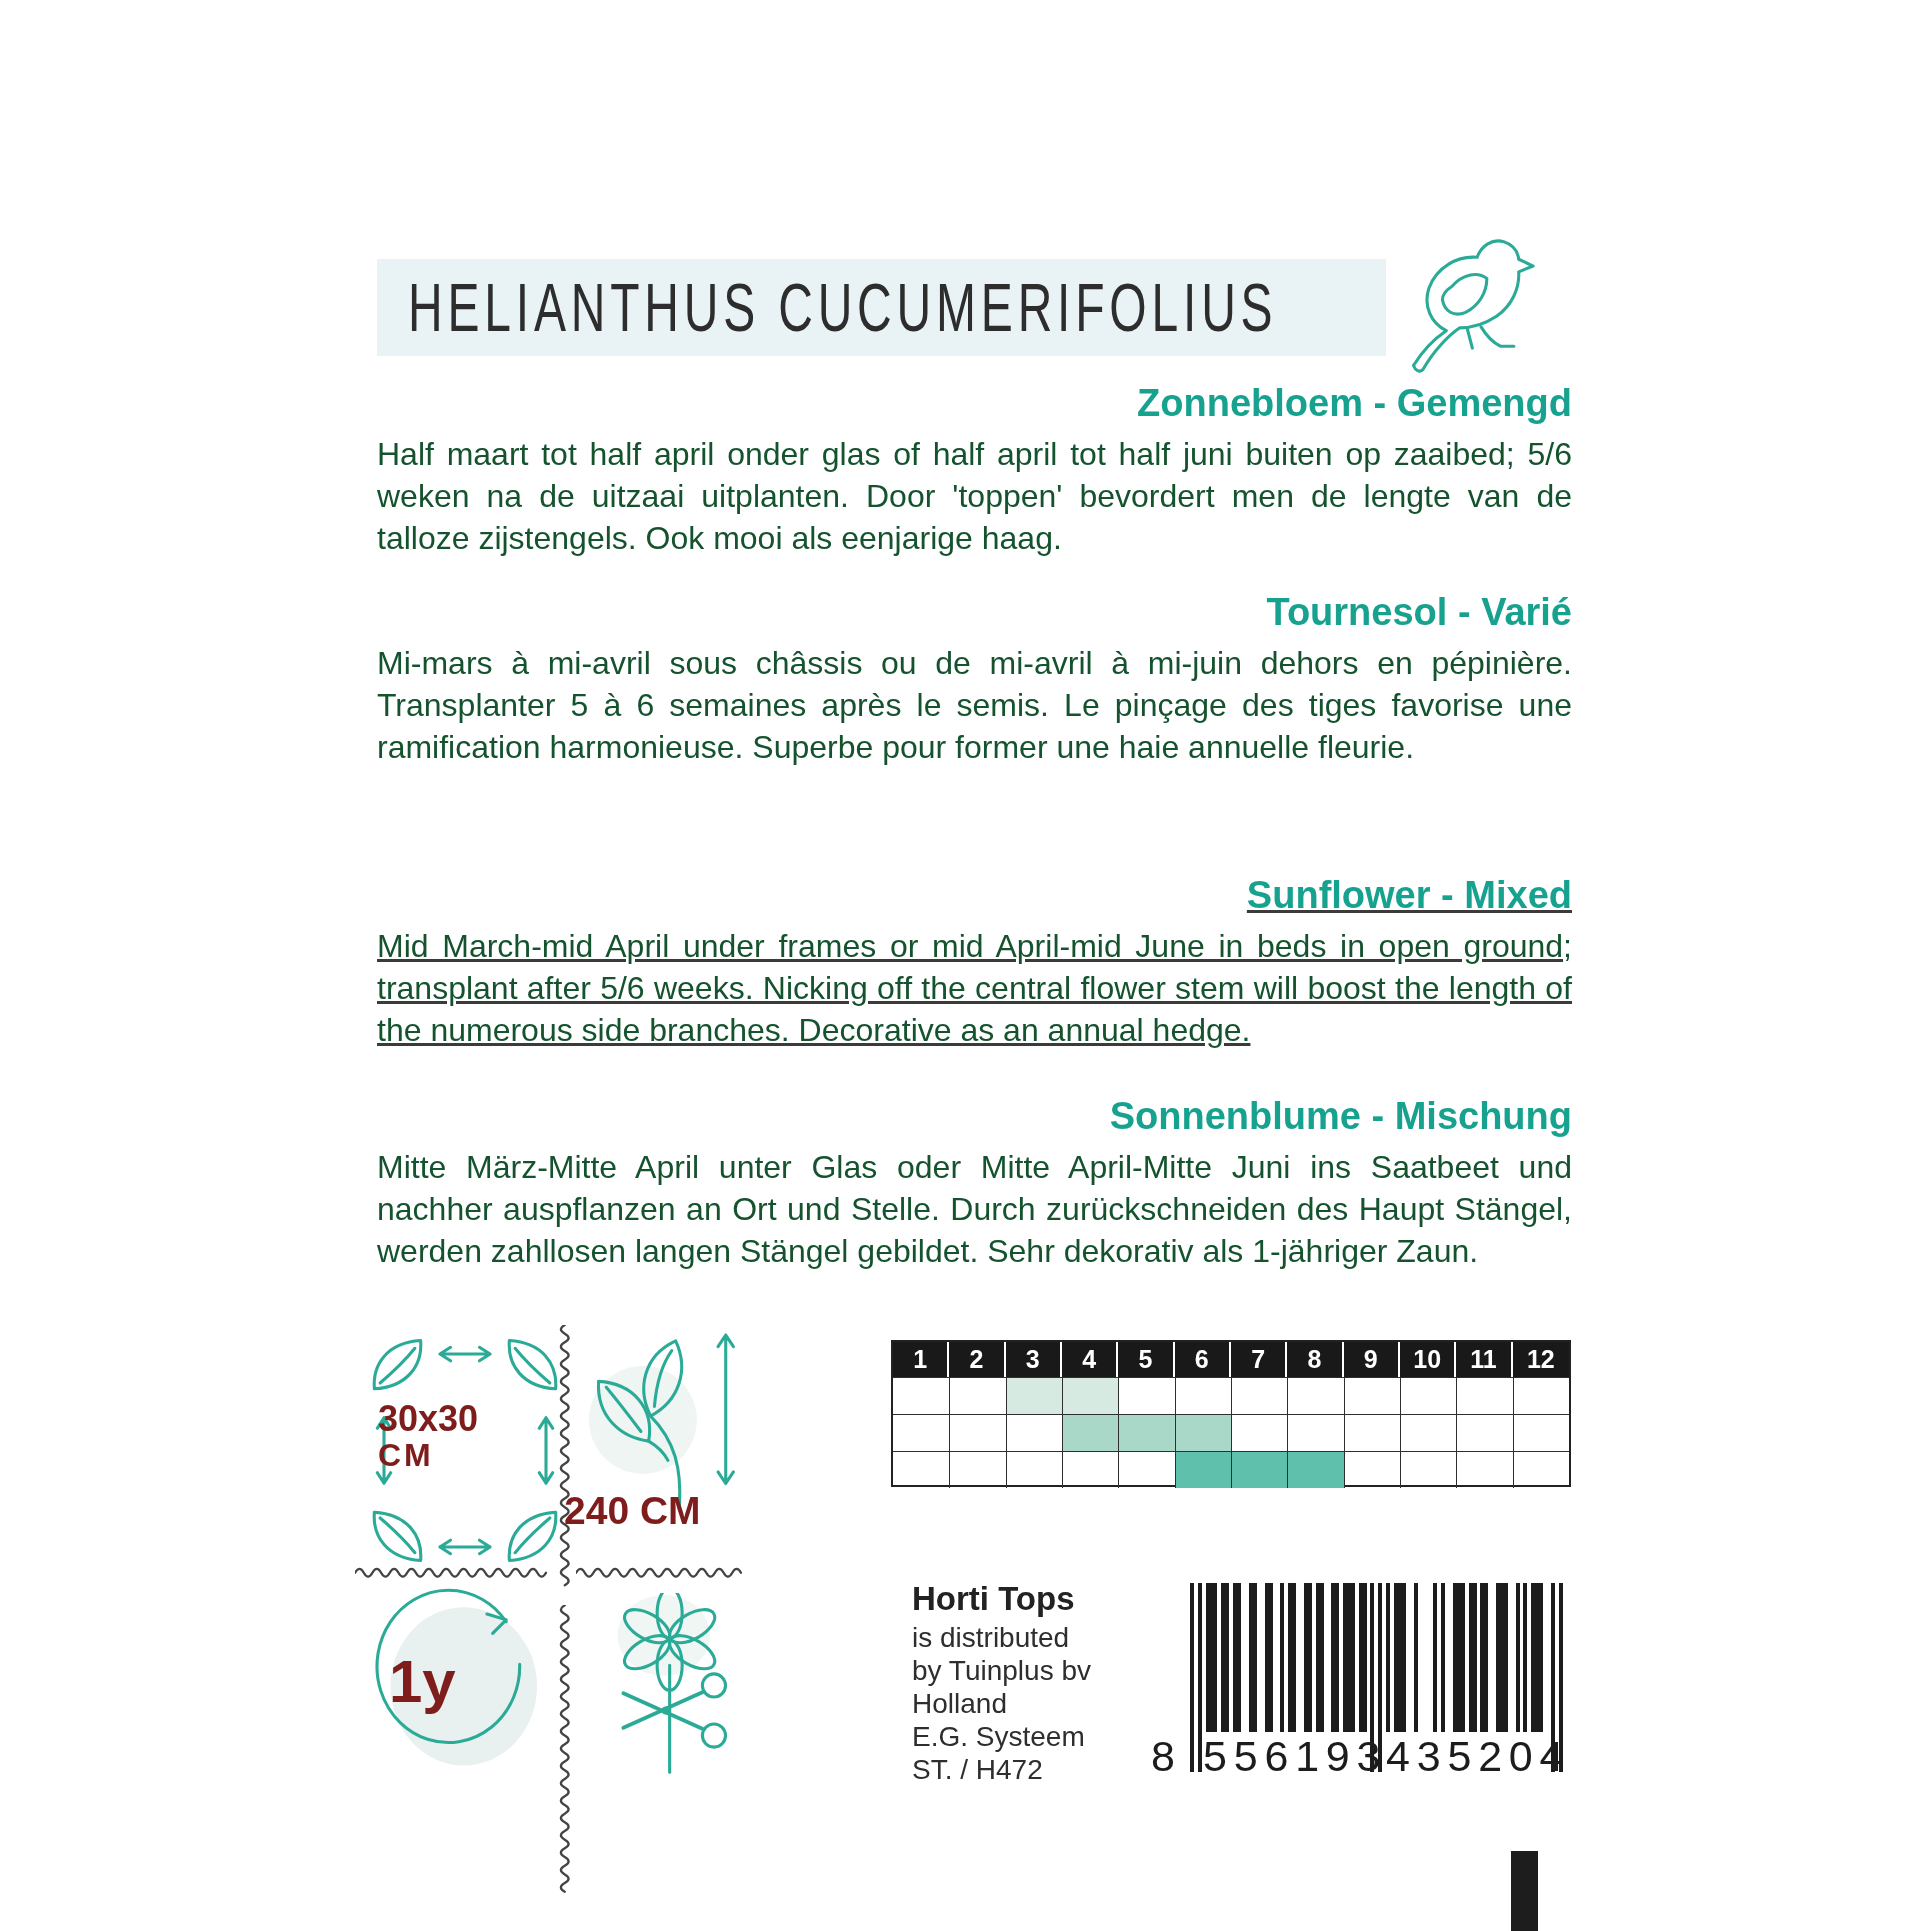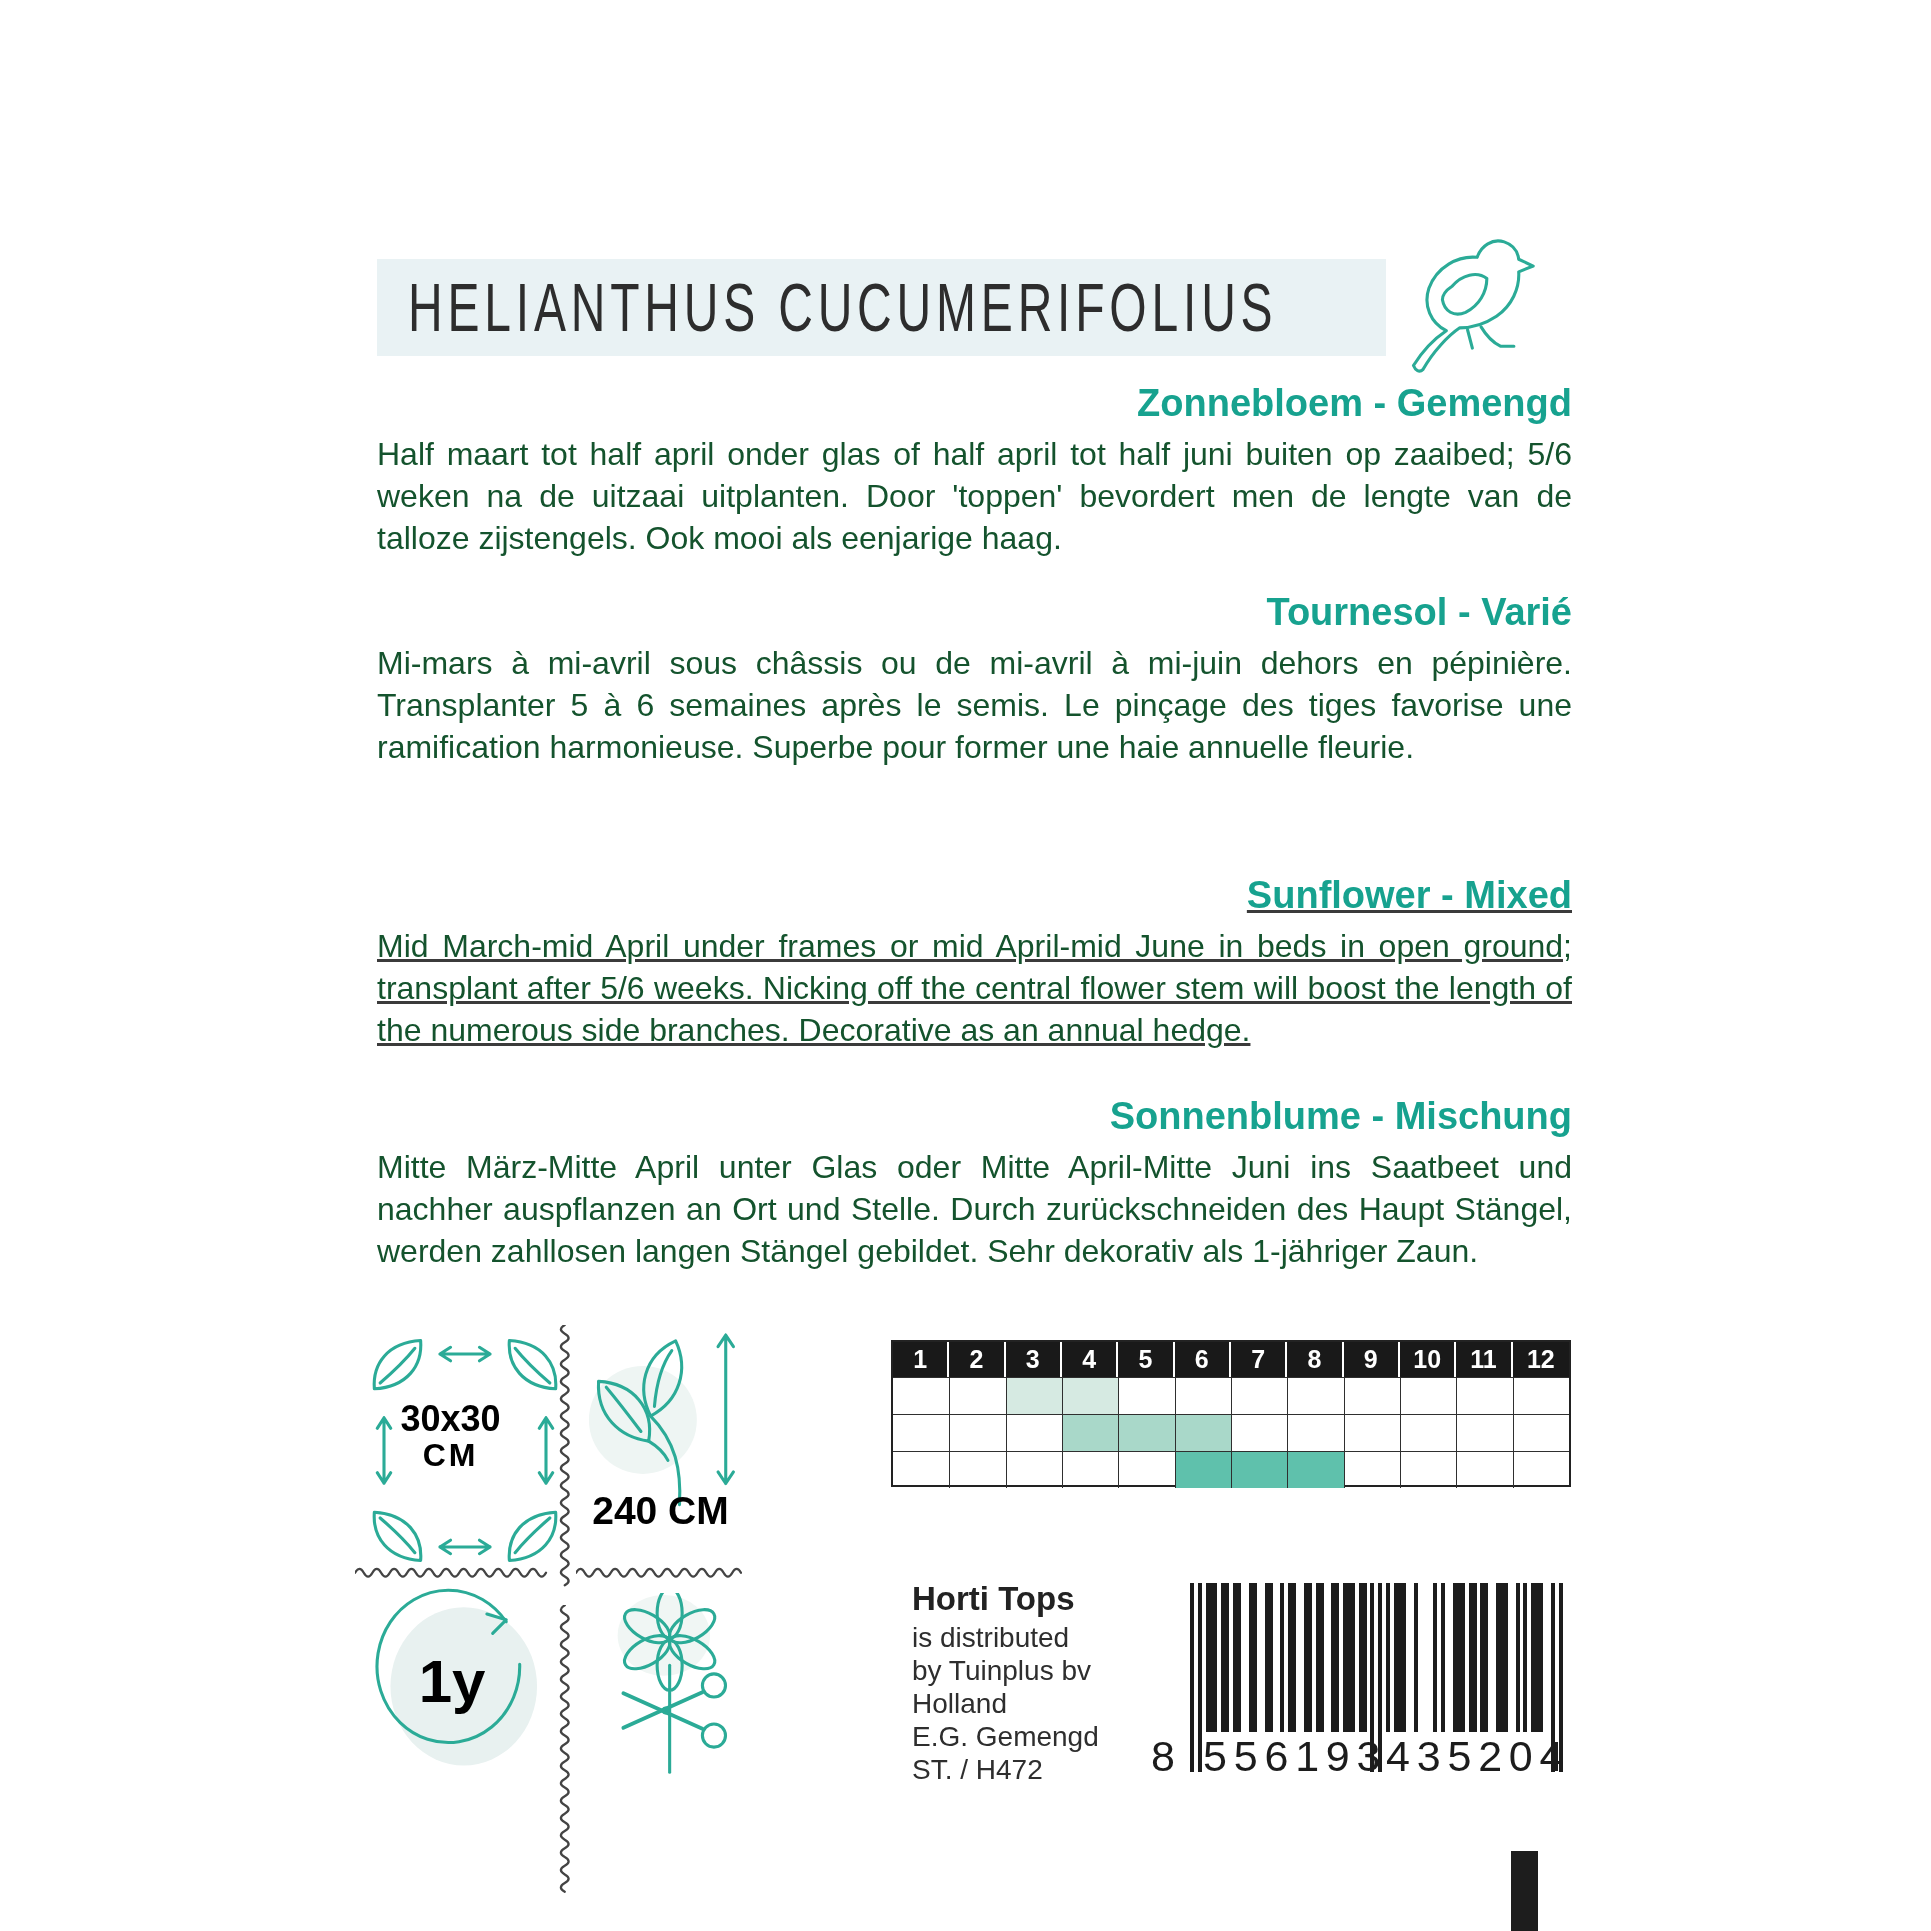--- a/index.html
+++ b/index.html
@@ -12,21 +12,21 @@
           display:flex;align-items:center;padding-left:31px;box-sizing:border-box;}
   .banner-title{font-size:48px;font-weight:500;letter-spacing:4.8px;color:#2d2d2d;
                 transform:scaleY(1.42);transform-origin:left center;white-space:nowrap;}
 
   
   .section{left:377px;width:1195px;}
   .sec-head{font-size:38px;font-weight:bold;color:#17a28f;text-align:right;}
   .sec-body{font-size:32px;line-height:42px;text-align:justify;margin-top:7.7px;color:#14532d;}
 
   
-  .teal-label{color:#000000;font-weight:bold;text-align:center;}
+  .teal-label{color:#7f1d1d;font-weight:bold;text-align:left;}
 
   
   #cal-grid{left:891px;top:1340px;width:680px;height:147px;display:grid;
             grid-template-columns:repeat(12,1fr);grid-template-rows:35px 37px 37px 37px;
             border:2.9px solid #222;box-sizing:border-box;background:#fff;}
   .cal-head{background:#191919;color:#fff;display:flex;align-items:center;justify-content:center;
             font-weight:bold;font-size:25px;border-right:2.9px solid #fff;box-sizing:border-box;}
   .cal-head.m12{border-right:none;}
   .cal-cell{border-left:1.9px solid #2f2f2f;border-top:1.9px solid #2f2f2f;box-sizing:border-box;}
   .cal-cell.first{border-left:none;}
@@ -222,21 +222,21 @@
       <div class="cal-cell"></div>
       <div class="cal-cell"></div>
     </div>
 
 
   <div class="abs" id="distributor">
     <div class="brand">Horti Tops</div>
     <div>is distributed</div>
     <div>by Tuinplus bv</div>
     <div>Holland</div>
-    <div>E.G. Gemengd</div>
+    <div>E.G. Systeem</div>
     <div>ST. / H472</div>
   </div>
 
   <div class="abs" id="bars">
       <div class="bar" style="left: 0px; width: 3.9px; height: 189px;"></div>
       <div class="bar" style="left: 7.8px; width: 3.9px; height: 189px;"></div>
       <div class="bar" style="left: 15.7px; width: 11.8px; height: 162px;"></div>
       <div class="bar" style="left: 31px; width: 7.8px; height: 162px;"></div>
       <div class="bar" style="left: 43px; width: 7.8px; height: 162px;"></div>
       <div class="bar" style="left: 59px; width: 7.8px; height: 162px;"></div>

